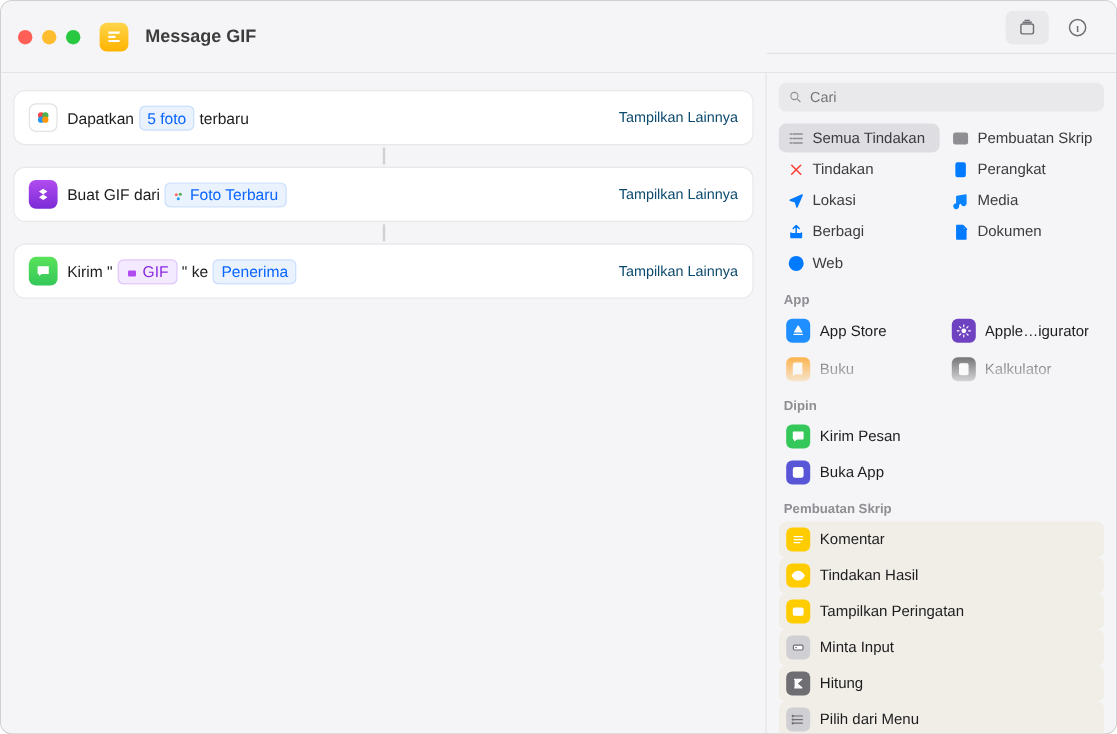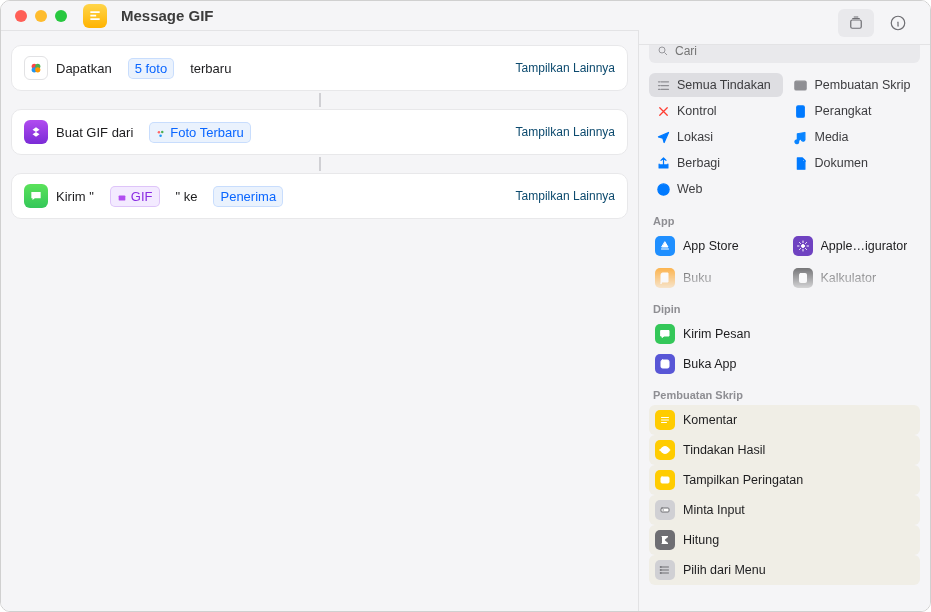--- a/index.html
+++ b/index.html
@@ -15,21 +15,21 @@
     height: 612px;
     border: 1px solid #d0d0d0;
     border-radius: 10px;
     overflow: hidden;
     display: flex;
     flex-direction: column;
     background: #fff;
     position: relative;
   }
   .titlebar {
-    height: 30px;
+    height: 60px;
     display: flex;
     align-items: center;
     padding: 0 14px;
     border-bottom: 1px solid rgba(0,0,0,0.07);
     background: #f5f5f7;
     gap: 8px;
   }
   .traffic { display: flex; gap: 8px; margin-right: 8px; }
   .dot { width: 12px; height: 12px; border-radius: 50%; }
   .dot.red { background: #ff5f57; }
@@ -68,21 +68,21 @@
     display: flex; align-items: center; justify-content: center; color: #fff;
   }
   .card-icon svg { width: 14px; height: 14px; }
   .ic-photos { background: #fff; border:1px solid #e2e2e4; }
   .ic-photos svg circle:nth-child(1){fill:#f44;} 
   .ic-photos svg circle:nth-child(2){fill:#4caf50;}
   .ic-photos svg circle:nth-child(3){fill:#2196f3;}
   .ic-photos svg circle:nth-child(4){fill:#ff9800;}
   .ic-shortcuts { background: linear-gradient(#b14cf0,#7b2bd6); }
   .ic-messages { background: linear-gradient(#5ae25a,#34c759); }
-  .card-text { display: flex; align-items: center; flex-wrap: wrap; gap: 16px; }
+  .card-text { display: flex; align-items: center; flex-wrap: wrap; gap: 4px; }
   .card-text .t { font-weight: 500; }
   .chip {
     background: #eaf2fd; color: #0a66ff; border-radius: 5px; padding: 2px 6px;
     font-weight: 500; display: inline-flex; align-items: center; gap: 4px;
     border: 1px solid rgba(10,102,255,0.15);
   }
   .chip .mini-ic { width: 10px; height: 10px; }
   .chip.gif { background:#f3eaff; color:#8a2be2; border-color: rgba(138,43,226,0.2);}
   .card-spacer { flex: 1; }
   .reveal { color: #0c4a6e; font-size: 12px; font-weight: 500; }
@@ -267,21 +267,21 @@
               </svg>
             </span>
             <span>Pembuatan Skrip</span>
           </div>
           <div class="cat">
             <span class="cat-ic" style="color:#ff3b30">
               <svg viewBox="0 0 24 24" stroke="currentColor" fill="none" stroke-width="2" stroke-linecap="round" stroke-linejoin="round">
                 <path d="M6 6l12 12M18 6L6 18"></path>
               </svg>
             </span>
-            <span>Kontrol</span>
+            <span>Tindakan</span>
           </div>
           <div class="cat">
             <span class="cat-ic" style="color:#007aff">
               <svg viewBox="0 0 24 24" stroke="currentColor" fill="none" stroke-width="2" stroke-linecap="round" stroke-linejoin="round">
                 <rect x="6" y="3" width="12" height="18" rx="2"></rect>
                 <path d="M10 19h4"></path>
               </svg>
             </span>
             <span>Perangkat</span>
           </div>

